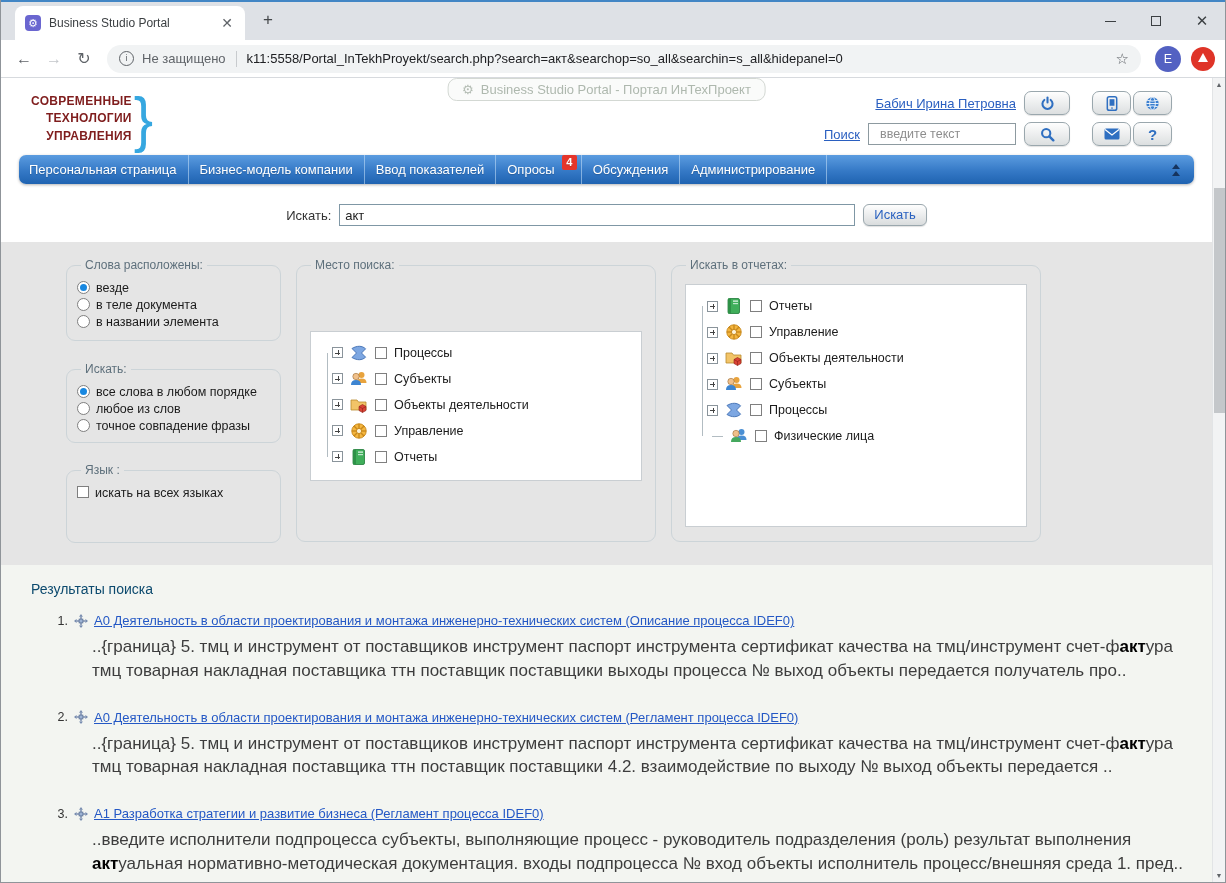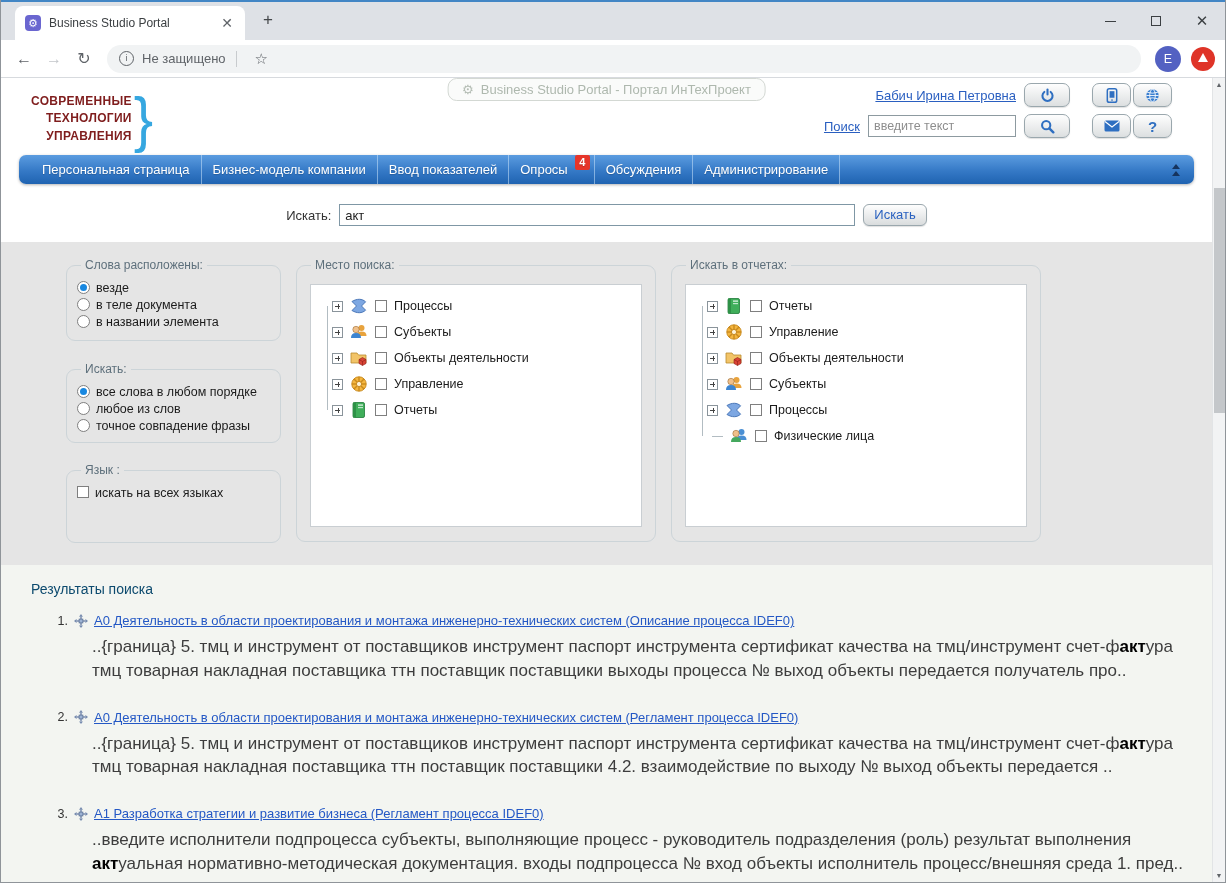--- a/index.html
+++ b/index.html
@@ -45,33 +45,33 @@
 
   
   .ghost-tab { position:absolute; top:0; left:50%; transform:translateX(-50%); height:23px; padding:0 14px; background:#fafbfa; border:1px solid #d3d8d3; border-radius:9px 9px 9px 9px; display:flex; align-items:center; gap:7px; color:#aeb8ae; font-size:13px; white-space:nowrap; }
   .ghost-gear { font-size:13px; color:#b4bdb4; }
 
   
   .site-header { height:77px; position:relative; }
   .logo { position:absolute; left:30px; top:15px; display:flex; align-items:center; }
   .logo-lines { text-align:right; font-size:12px; font-weight:bold; color:#7f1d1d; line-height:1.45; letter-spacing:.3px; }
   .logo-brace { color:#36a7e0; font-size:58px; font-weight:normal; margin-left:2px; line-height:.9; transform:scaleY(1.05); }
-  .hdr-right { position:absolute; right:40px; top:5px; display:flex; flex-direction:column; gap:7px; align-items:flex-end; }
+  .hdr-right { position:absolute; right:40px; top:13px; display:flex; flex-direction:column; gap:7px; align-items:flex-end; }
   .hdr-row { display:flex; align-items:center; gap:8px; }
   .blue-link { color:#2a5fc0; text-decoration:underline; font-size:13px; cursor:pointer; }
   .hbtn { width:46px; height:24px; border:1px solid #9aa7ad; border-radius:7px; background:linear-gradient(#fefefe,#dcdfe0); display:flex; align-items:center; justify-content:center; box-shadow:0 1px 1px rgba(0,0,0,.12); cursor:pointer; }
   .hbtn.sm { width:39px; }
   .btn-group { display:flex; gap:2px; margin-left:14px; }
-  .qs-input { width:148px; height:22px; border:1px solid #8d9aa0; font-size:12.5px; padding:0 5px; color:#222; }
+  .qs-input { width:148px; height:22px; border:1px solid #8d9aa0; font-size:12.5px; padding:0 11px; color:#222; }
   .qs-input::placeholder { color:#8d8d8d; }
 
   
   .navbar { margin:0 18px; height:29px; border-radius:7px; background:linear-gradient(#5b9ce0 0%,#3579c6 55%,#1f63b1 100%); display:flex; align-items:stretch; box-shadow:0 1px 3px rgba(0,0,0,.3); position:relative; }
   .nav-item { display:flex; align-items:center; padding:0 11px; color:#fff; font-size:13px; border-right:1px solid rgba(200,225,250,.55); cursor:pointer; position:relative; text-shadow:0 1px 1px rgba(0,0,0,.2); }
-  .nav-item:first-child { padding-left:23px; border-radius:7px 0 0 7px; }
+  .nav-item:first-child { padding-left:10px; border-radius:7px 0 0 7px; }
   .nav-item.badge-holder { padding-right:26px; }
   .nav-badge { position:absolute; top:0px; right:4px; min-width:15px; height:15px; background:#e6352a; color:#fff; font-size:11px; font-weight:bold; text-align:center; line-height:15px; border-radius:2px; padding:0 2px; }
   .nav-spacer { flex:1; }
   .nav-collapse { display:flex; flex-direction:column; justify-content:center; align-items:center; padding:0 14px; gap:2px; cursor:pointer; }
   .tri-up { width:0; height:0; border-left:4px solid transparent; border-right:4px solid transparent; border-bottom:5px solid #16345e; }
   .tri-up.blue { border-bottom-color:#3a6fc0; }
 
   
   .search-row { padding:20px 0 16px; display:flex; justify-content:center; align-items:center; gap:8px; background:#fff; }
   .search-label { color:#333; }
@@ -85,21 +85,21 @@
   fieldset { border:1px solid #ccd4d8; border-radius:9px; background:transparent; padding:6px 10px 8px; }
   legend { font-size:12px; color:#5e707c; padding:0 4px; margin-left:4px; }
   .col-left { width:215px; flex:0 0 auto; display:flex; flex-direction:column; }
   .fs-words { height:83px; margin-bottom:21px; }
   .fs-match { height:81px; margin-bottom:20px; }
   .fs-lang  { height:80px; }
   .opt-row { display:flex; align-items:flex-start; gap:6px; margin:3px 0; font-size:12.5px; color:#1b1b1b; white-space:nowrap; }
   .radio { width:13px; height:13px; border:1px solid #7f7f7f; border-radius:50%; background:#fff; position:relative; flex:0 0 auto; cursor:pointer; }
   .radio.checked::after { content:""; position:absolute; left:2px; top:2px; width:7px; height:7px; border-radius:50%; background:#1787e0; }
   .cbx { width:12px; height:12px; border:1px solid #7f7f7f; background:#fff; flex:0 0 auto; cursor:pointer; }
-  .fs-place { width:360px; height:284px; margin-left:15px; display:flex; flex-direction:column; }
+  .fs-place { width:360px; height:284px; margin-left:15px; display:flex; flex-direction:row;align-items:center; }
   .fs-reports { width:370px; height:284px; margin-left:15px; display:flex; flex-direction:column; }
   .tree-box { flex:1; margin:6px 3px 6px 3px; border:1px solid #c9ced2; background:#fff; position:relative; padding:12px 6px 6px 10px; overflow:hidden; }
   .tree-line { position:absolute; left:16px; width:1px; background:#b2bcc2; top:21px; }
   .tree-line.h5 { height:104px; }
   .tree-line.h6 { height:130px; }
   .tree-row { display:flex; align-items:center; gap:7px; height:18px; margin-bottom:8px; position:relative; }
   .expander { width:11px; height:11px; border:1px solid #8a949b; background:#fff; position:relative; flex:0 0 auto; cursor:pointer; z-index:1; margin-left:11px; }
   .expander::before { content:""; position:absolute; left:2px; top:4.5px; width:5px; height:1px; background:#444; }
   .expander::after { content:""; position:absolute; left:4.5px; top:2px; width:1px; height:5px; background:#444; }
   .stub { width:11px; height:1px; background:#b2bcc2; margin-left:16px; flex:0 0 auto; }
@@ -143,20 +143,21 @@
   </div>
 
   <div class="toolbar">
     <span class="nav-ico">←</span>
     <span class="nav-ico disabled">→</span>
     <span class="nav-ico">↻</span>
     <div class="omnibox">
       <span class="info-circ">i</span>
       <span class="sec-label">Не защищено</span>
       <span class="omni-sep"></span>
+      <span class="url-text">k11:5558/Portal_InTekhProyekt/search.php?search=акт&amp;searchop=so_all&amp;searchin=s_all&amp;hidepanel=0</span>
       <span class="star">☆</span>
     </div>
     <span class="avatar">E</span>
     <span class="ext-ico"></span>
   </div>
 
   <div class="viewport">
     <div class="page">
 
       <div class="ghost-tab">

